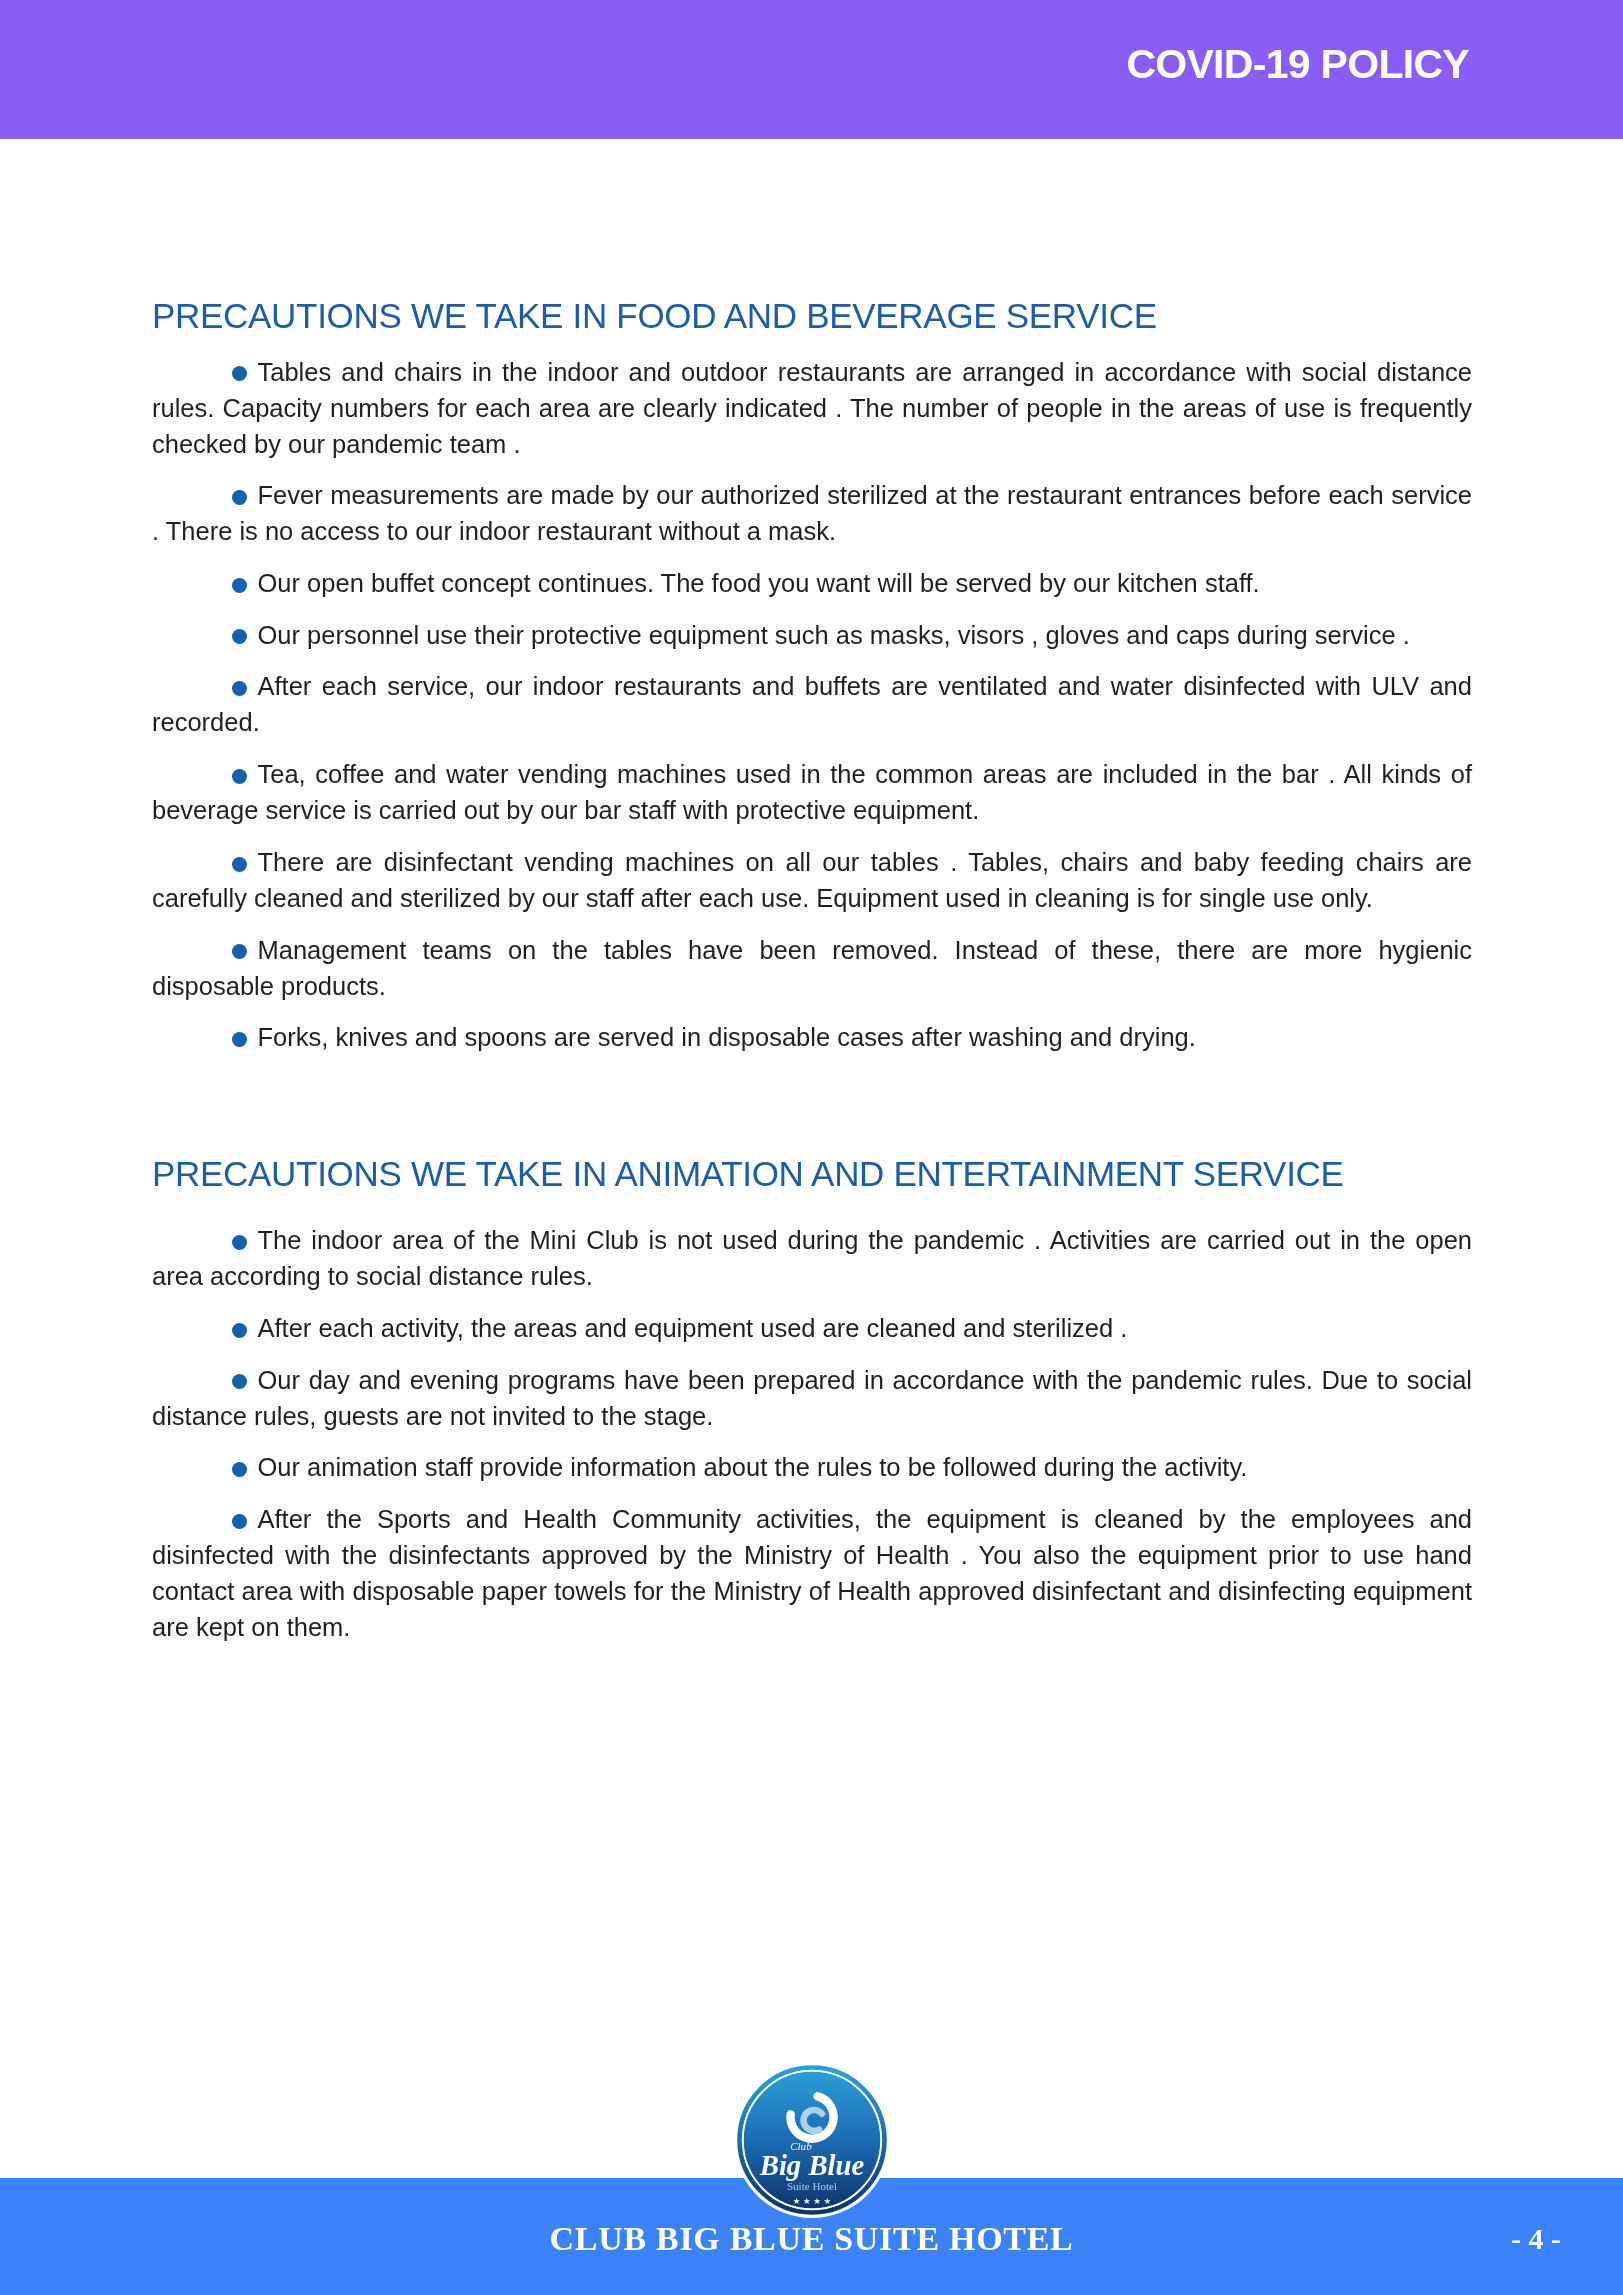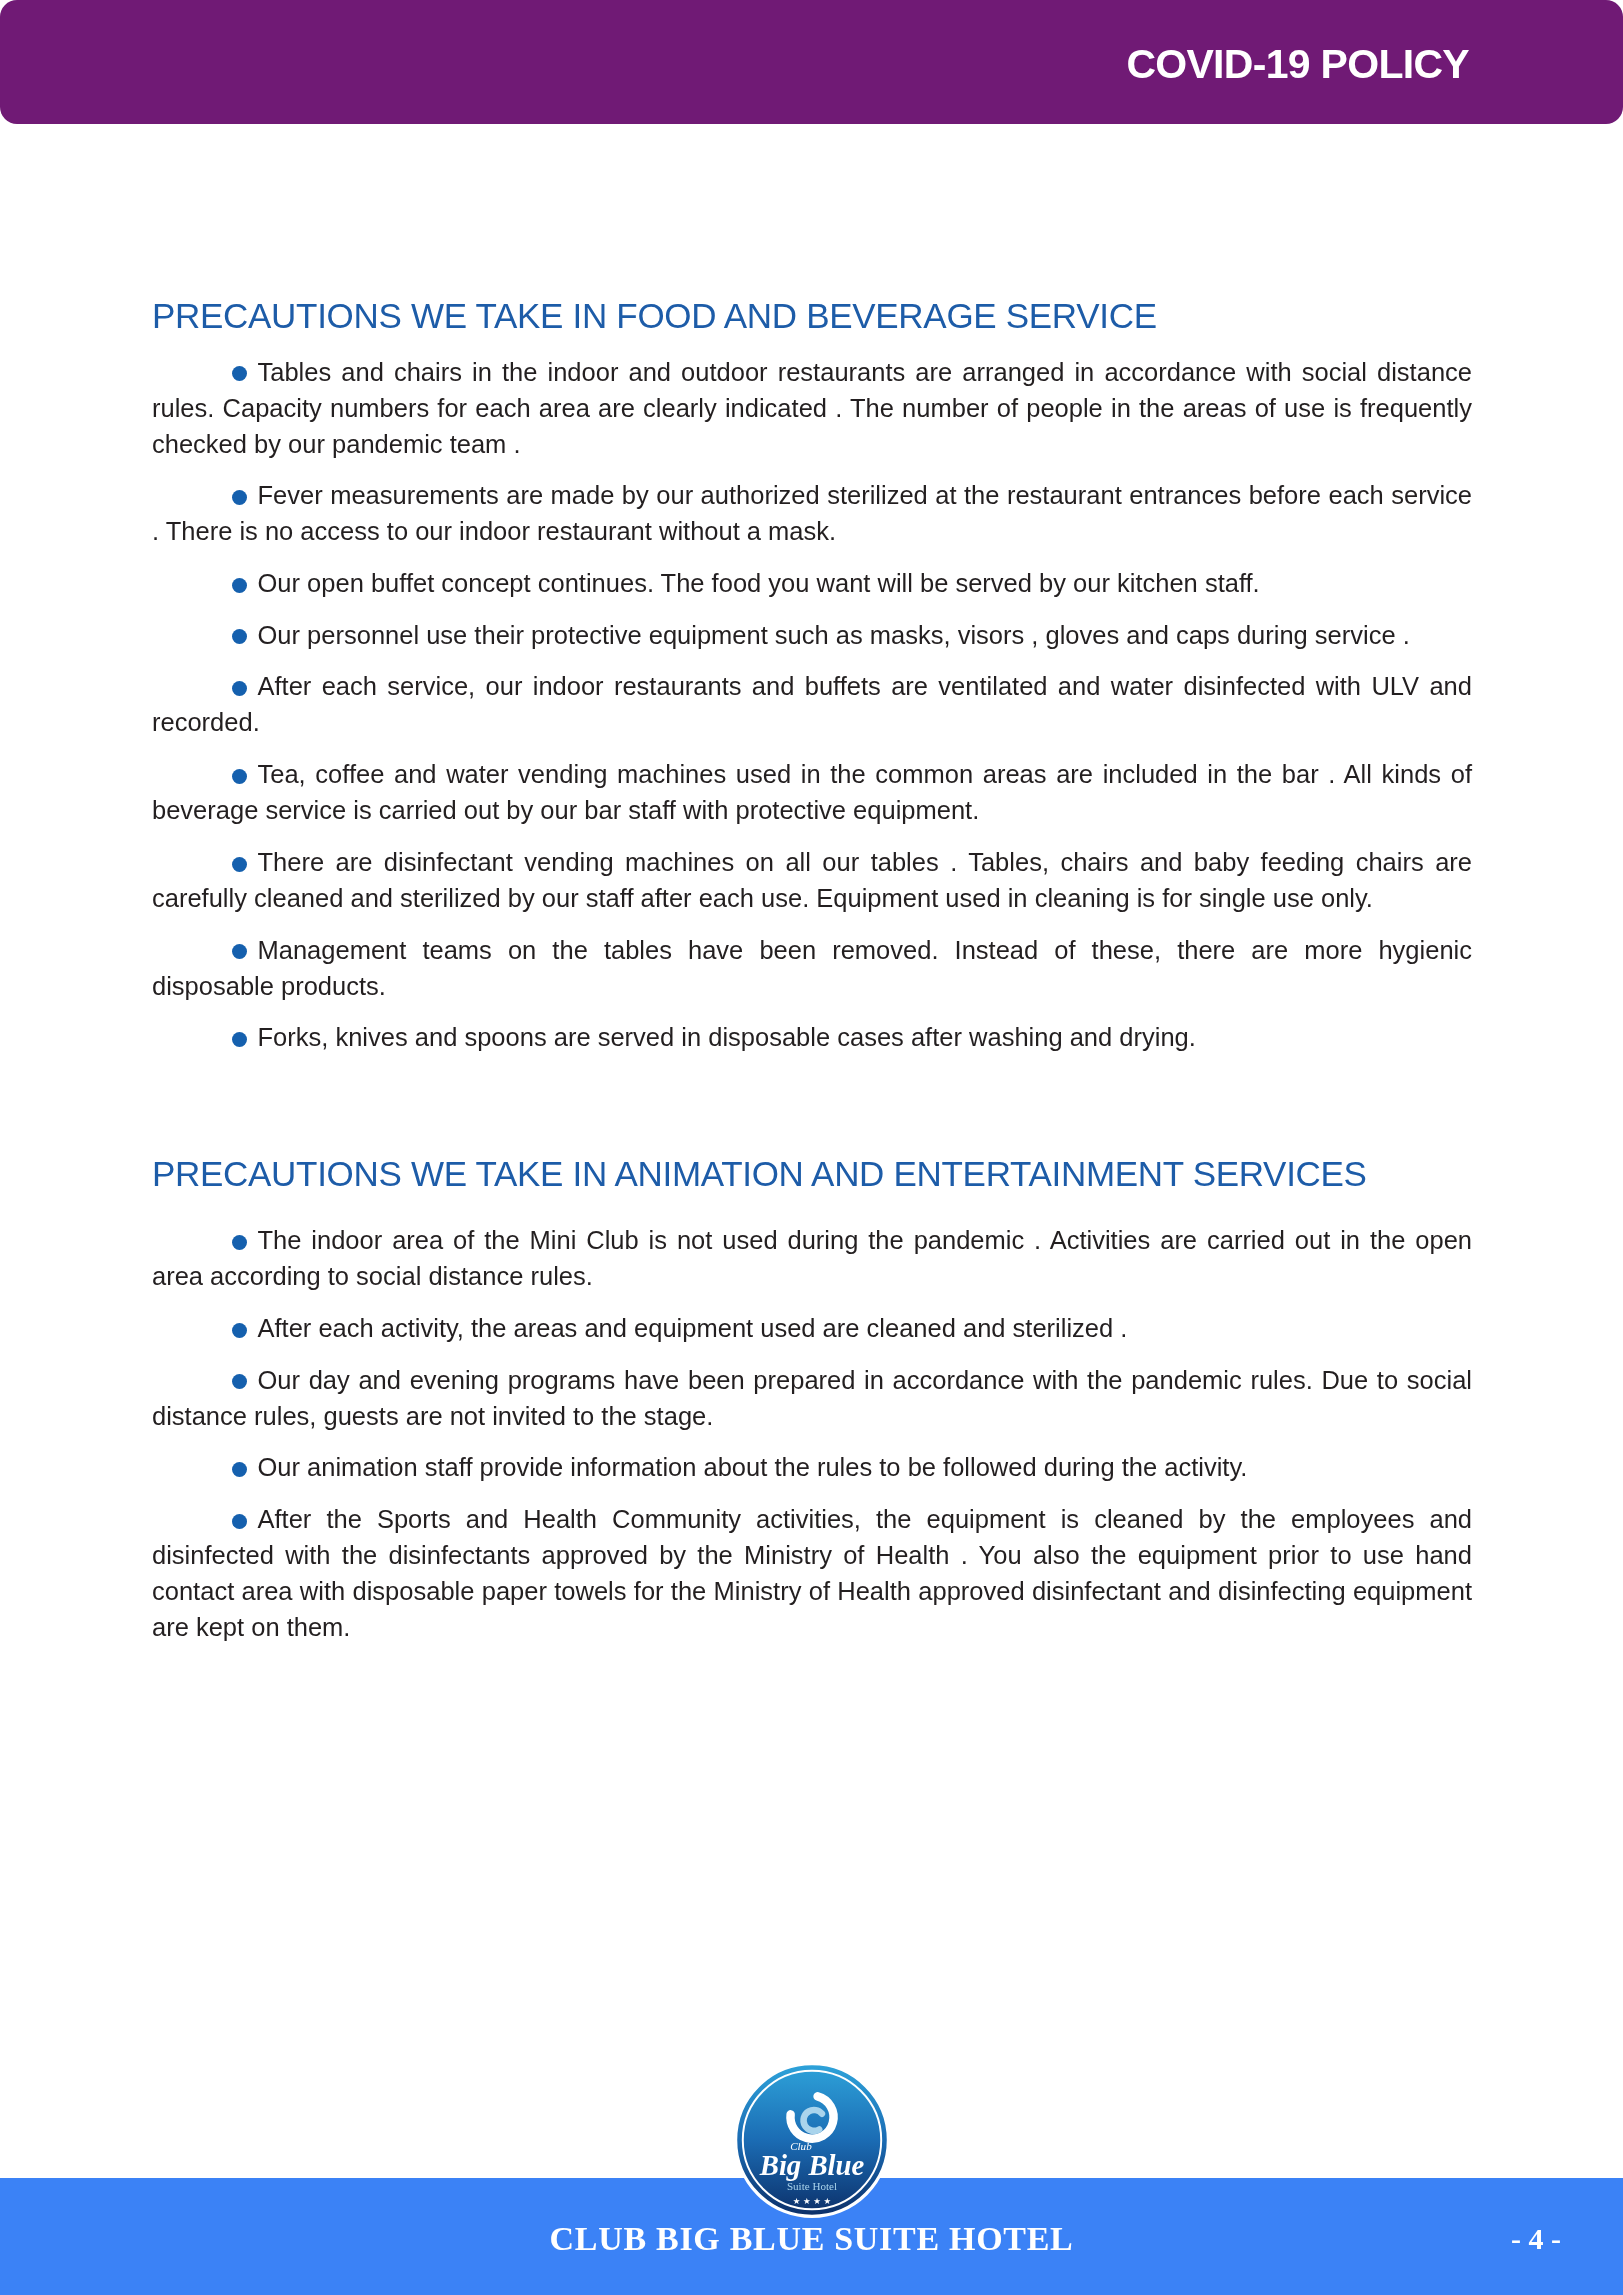--- a/index.html
+++ b/index.html
@@ -8,23 +8,22 @@
     width:1623px; height:2295px;
     background:#ffffff;
     overflow:hidden;
     font-family:"Liberation Sans", sans-serif;
     color:#231f20;
   }
 
   
   .band {
     position:absolute; top:0; left:0; right:0;
-    height:124px;
-    background:#701a75;
-    border-radius:17px;
+    height:139px;
+    background:#8b5cf6;
   }
   .band-title {
     position:absolute;
     top:0; right:154px;
     height:119px;
     line-height:128px;
     font-size:41px;
     font-weight:bold;
     letter-spacing:-0.7px;
     color:#ffffff;
@@ -121,21 +120,21 @@
     <p class="bullet-para">Tables and chairs in the indoor and outdoor restaurants are arranged in accordance with social distance rules. Capacity numbers for each area are clearly indicated . The number of people in the areas of use is frequently checked by our pandemic team .</p>
     <p class="bullet-para">Fever measurements are made by our authorized sterilized at the restaurant entrances before each service . There is no access to our indoor restaurant without a mask.</p>
     <p class="bullet-para">Our open buffet concept continues. The food you want will be served by our kitchen staff.</p>
     <p class="bullet-para">Our personnel use their protective equipment such as masks, visors , gloves and caps during service .</p>
     <p class="bullet-para">After each service, our indoor restaurants and buffets are ventilated and water disinfected with ULV and recorded.</p>
     <p class="bullet-para">Tea, coffee and water vending machines used in the common areas are included in the bar . All kinds of beverage service is carried out by our bar staff with protective equipment.</p>
     <p class="bullet-para">There are disinfectant vending machines on all our tables . Tables, chairs and baby feeding chairs are carefully cleaned and sterilized by our staff after each use. Equipment used in cleaning is for single use only.</p>
     <p class="bullet-para">Management teams on the tables have been removed. Instead of these, there are more hygienic disposable products.</p>
     <p class="bullet-para">Forks, knives and spoons are served in disposable cases after washing and drying.</p>
 
-    <h1 class="sec-heading second">PRECAUTIONS WE TAKE IN ANIMATION AND ENTERTAINMENT SERVICES</h1>
+    <h1 class="sec-heading second">PRECAUTIONS WE TAKE IN ANIMATION AND ENTERTAINMENT SERVICE</h1>
     <p class="bullet-para lead">The indoor area of the Mini Club is not used during the pandemic . Activities are carried out in the open area according to social distance rules.</p>
     <p class="bullet-para">After each activity, the areas and equipment used are cleaned and sterilized .</p>
     <p class="bullet-para">Our day and evening programs have been prepared in accordance with the pandemic rules. Due to social distance rules, guests are not invited to the stage.</p>
     <p class="bullet-para">Our animation staff provide information about the rules to be followed during the activity.</p>
     <p class="bullet-para">After the Sports and Health Community activities, the equipment is cleaned by the employees and disinfected with the disinfectants approved by the Ministry of Health . You also the equipment prior to use hand contact area with disposable paper towels for the Ministry of Health approved disinfectant and disinfecting equipment are kept on them.</p>
 
   </div>
 
   <div class="logo-wrap">
     <svg width="158" height="158" viewBox="0 0 242 242">

